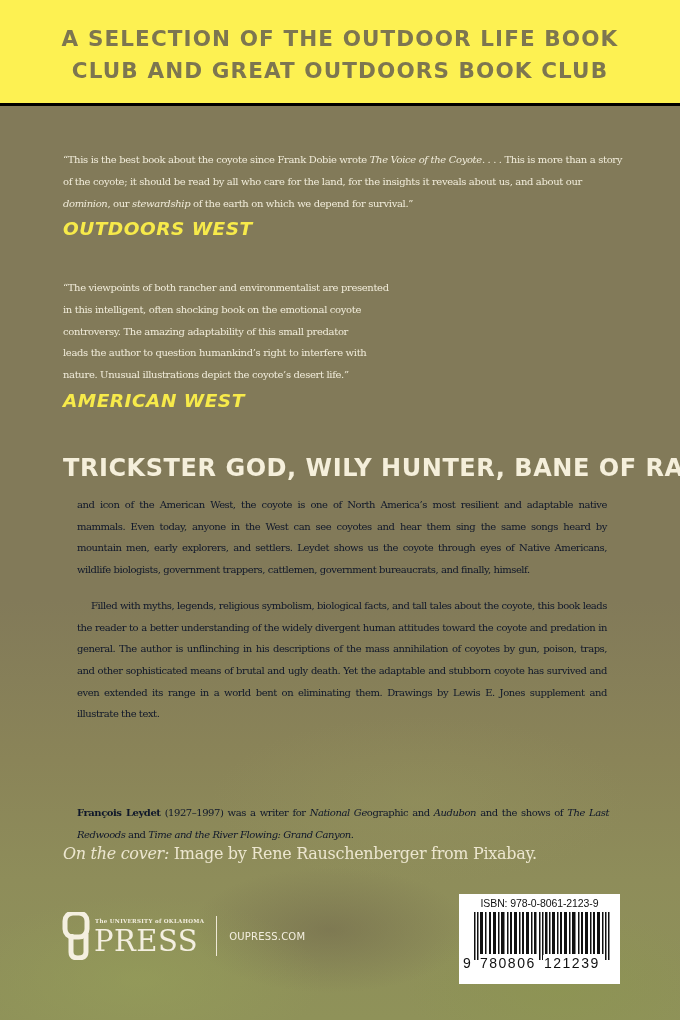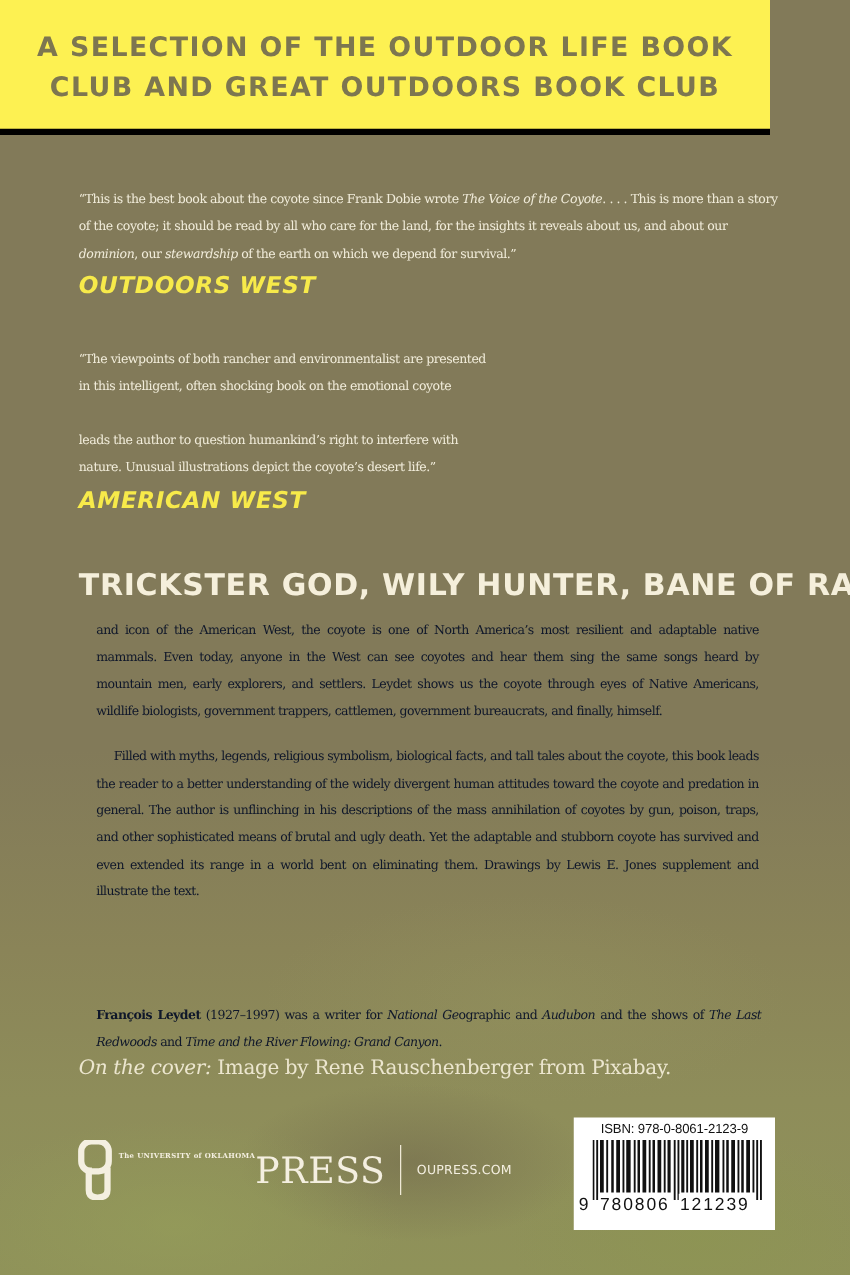--- a/index.html
+++ b/index.html
@@ -12,23 +12,23 @@
     .bg {
       position: absolute; left: 0; top: 0; width: 680px; height: 1020px;
       background:
         radial-gradient(ellipse 260px 120px at 140px 980px, rgba(150,160,90,0.55), rgba(0,0,0,0) 70%),
         radial-gradient(ellipse 220px 120px at 560px 990px, rgba(140,150,80,0.55), rgba(0,0,0,0) 70%),
         radial-gradient(ellipse 200px 90px at 330px 930px, rgba(110,100,75,0.5), rgba(0,0,0,0) 70%),
         radial-gradient(ellipse 300px 120px at 420px 800px, rgba(150,150,95,0.35), rgba(0,0,0,0) 70%),
         linear-gradient(180deg, #827a59 0px, #827a59 600px, #8a8458 760px, #8e8d5a 880px, #8f9259 1020px);
     }
     .banner {
-      position: absolute; left: 0; top: 0; width: 616px; height: 103px;
+      position: absolute; left: 0; top: 0; width: 680px; height: 103px;
       background: #fdf152;
-      border-bottom: 5px solid #000000;
+      border-bottom: 3px solid #000000;
       display: flex; align-items: center; justify-content: center;
     }
     .banner-text {
       font-family: "DejaVu Sans", "Liberation Sans", sans-serif;
       font-weight: bold; color: #7d7650;
       font-size: 21.5px; line-height: 32px; text-align: center;
       letter-spacing: 1.1px; margin-top: 6px;
     }
     .quote {
       font-size: 10px; line-height: 21.8px; color: #f1ecda;
@@ -56,21 +56,21 @@
     .para.indent { text-indent: 14px; }
     .bio { position: absolute; left: 63px; top: 788px; width: 560px; }
     .bio b { font-weight: bold; }
     .credit {
       position: absolute; left: 63px; top: 844px;
       font-size: 16px; color: #ece6cf; letter-spacing: -0.3px;
     }
     .credit i { font-style: italic; }
     .logo { position: absolute; left: 62px; top: 912px; display: flex; align-items: center; }
     .ou-mark { width: 30px; height: 48px; position: relative; }
-    .logo-text { margin-left: 2px; display: flex; flex-direction: row; }
+    .logo-text { margin-left: 2px; display: flex; flex-direction: column; }
     .univ {
       font-size: 5.5px; color: #f4efe0; letter-spacing: 0.3px;
       font-weight: bold; line-height: 8px; margin-bottom: 1px; margin-left: 1px;
     }
     .press {
       font-family: "DejaVu Serif", "Liberation Serif", serif;
       font-size: 29px; color: #f4efe0; line-height: 30px; letter-spacing: 0.5px;
     }
     .logo-divider {
       width: 1px; height: 40px; background: #efe9d6; margin-left: 12px; margin-right: 12px;
@@ -110,21 +110,21 @@
 
 <div class="q1">
   <p class="quote"><span>“This is the best book about the coyote since Frank Dobie wrote </span><i>The Voice of the Coyote</i><span>. . . . This is more than a story of the coyote; it should be read by all who care for the land, for the insights it reveals about us, and about our </span><i>dominion</i><span>, our </span><i>stewardship</i><span> of the earth on which we depend for survival.”</span></p>
   <div class="source">OUTDOORS WEST</div>
 </div>
 
 <div class="q2">
   <p class="quote">
     <span>“The viewpoints of both rancher and environmentalist are presented</span><br>
     <span>in this intelligent, often shocking book on the emotional coyote</span><br>
-    <br>
+    <span>controversy. The amazing adaptability of this small predator</span><br>
     <span>leads the author to question humankind’s right to interfere with</span><br>
     <span>nature. Unusual illustrations depict the coyote’s desert life.”</span>
   </p>
   <div class="source">AMERICAN WEST</div>
 </div>
 
 <div class="desc">
   <div class="lead">TRICKSTER GOD, WILY HUNTER, BANE OF RANCHERS,</div>
   <p class="para">and icon of the American West, the coyote is one of North America’s most resilient and adaptable native mammals. Even today, anyone in the West can see coyotes and hear them sing the same songs heard by mountain men, early explorers, and settlers. Leydet shows us the coyote through eyes of Native Americans, wildlife biologists, government trappers, cattlemen, government bureaucrats, and finally, himself.</p>
   <p class="para indent" style="margin-top:2px;">Filled with myths, legends, religious symbolism, biological facts, and tall tales about the coyote, this book leads the reader to a better understanding of the widely divergent human attitudes toward the coyote and predation in general. The author is unflinching in his descriptions of the mass annihilation of coyotes by gun, poison, traps, and other sophisticated means of brutal and ugly death. Yet the adaptable and stubborn coyote has survived and even extended its range in a world bent on eliminating them. Drawings by Lewis E. Jones supplement and illustrate the text.</p>

